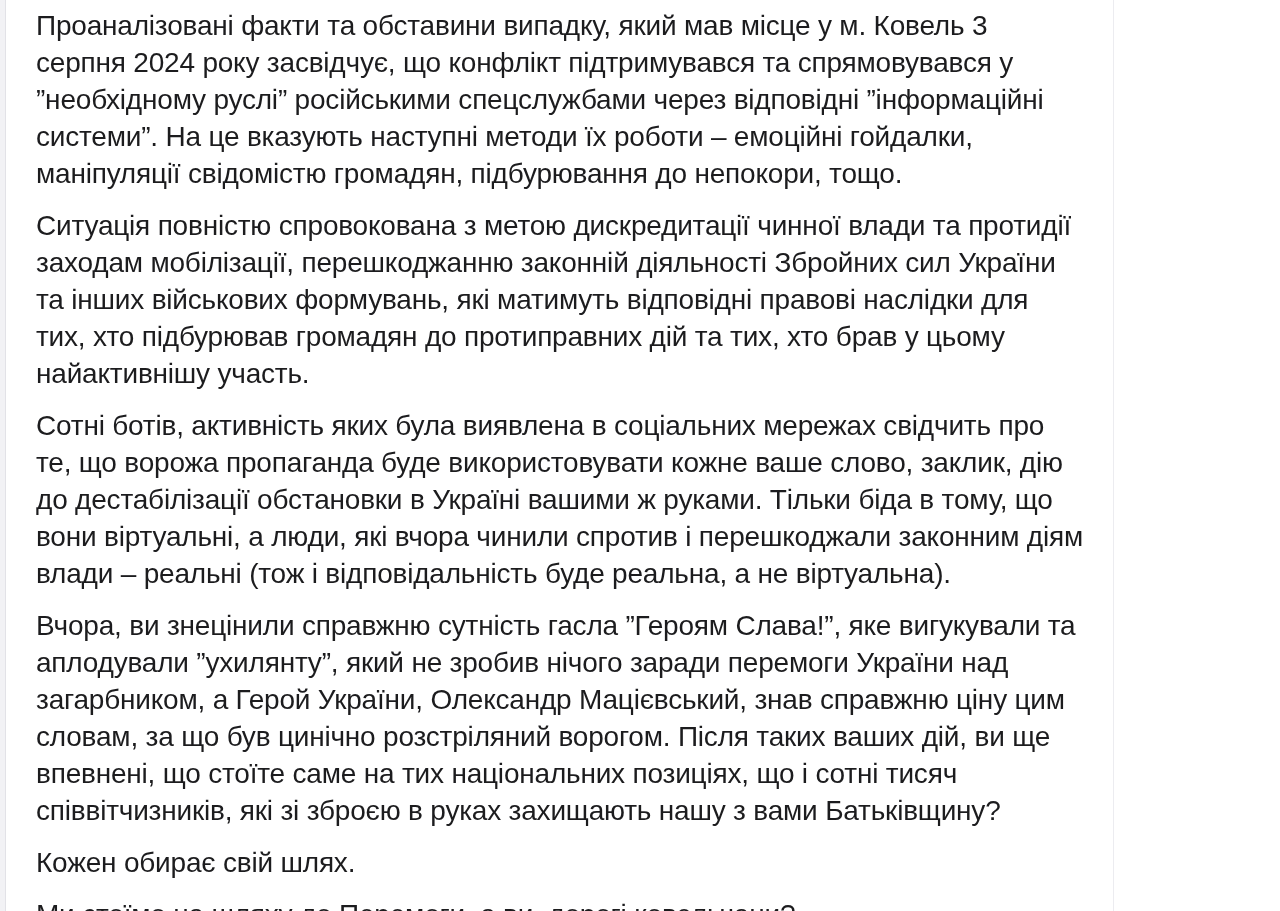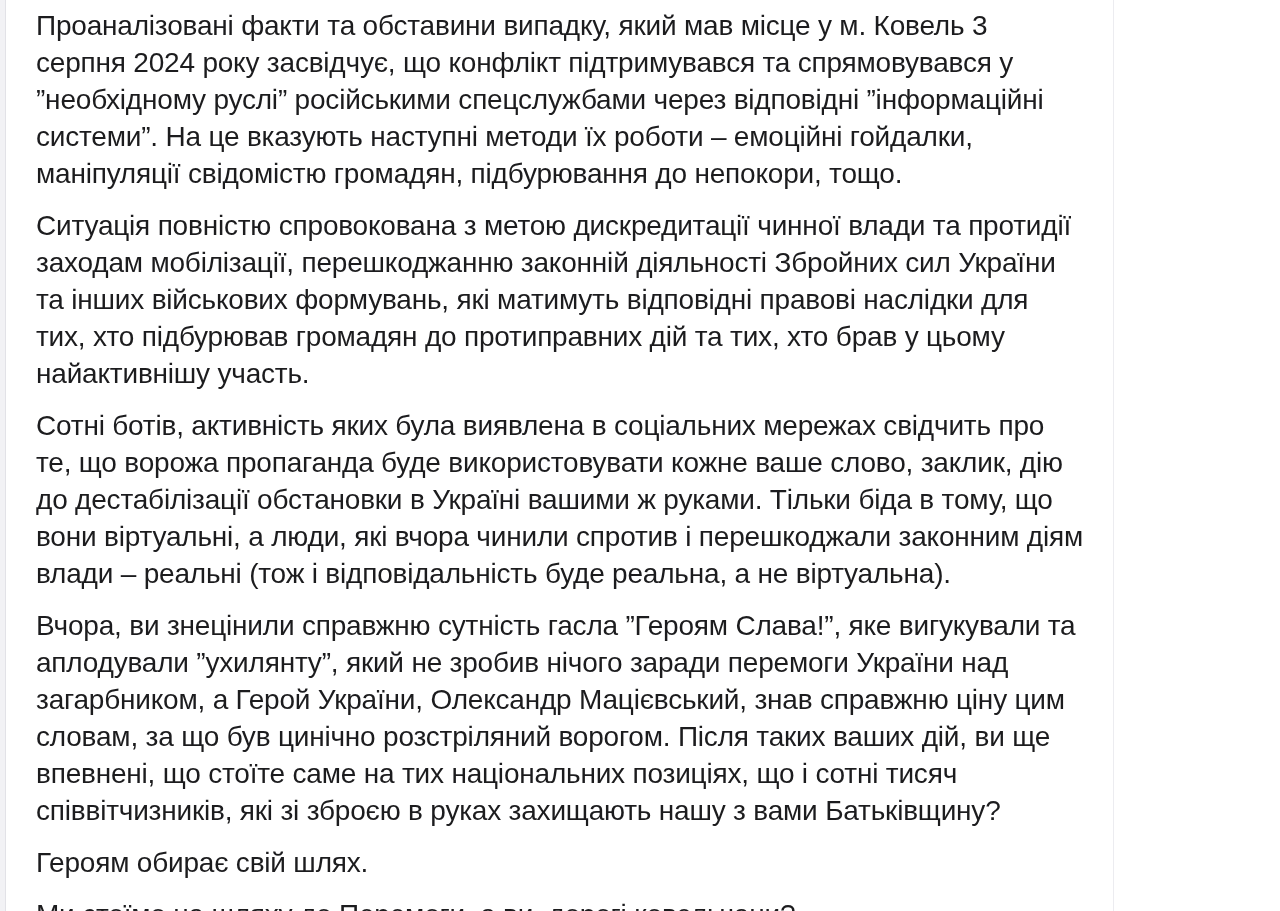--- a/index.html
+++ b/index.html
@@ -56,16 +56,16 @@
 <body>
 
 <div class="page">
   <div class="left-strip"></div>
   <div class="right-line"></div>
   <div class="content">
     <p>Проаналізовані факти та обставини випадку, який мав місце у м. Ковель 3 серпня 2024 року засвідчує, що конфлікт підтримувався та спрямовувався у ”необхідному руслі” російськими спецслужбами через відповідні ”інформаційні системи”. На це вказують наступні методи їх роботи – емоційні гойдалки, маніпуляції свідомістю громадян, підбурювання до непокори, тощо.</p>
     <p>Ситуація повністю спровокована з метою дискредитації чинної влади та протидії заходам мобілізації, перешкоджанню законній діяльності Збройних сил України та інших військових формувань, які матимуть відповідні правові наслідки для тих, хто підбурював громадян до протиправних дій та тих, хто брав у цьому найактивнішу участь.</p>
     <p>Сотні ботів, активність яких була виявлена в соціальних мережах свідчить про те, що ворожа пропаганда буде використовувати кожне ваше слово, заклик, дію до дестабілізації обстановки в Україні вашими ж руками. Тільки біда в тому, що вони віртуальні, а люди, які вчора чинили спротив і перешкоджали законним діям влади – реальні (тож і відповідальність буде реальна, а не віртуальна).</p>
     <p>Вчора, ви знецінили справжню сутність гасла ”Героям Слава!”, яке вигукували та аплодували ”ухилянту”, який не зробив нічого заради перемоги України над загарбником, а Герой України, Олександр Мацієвський, знав справжню ціну цим словам, за що був цинічно розстріляний ворогом. Після таких ваших дій, ви ще впевнені, що стоїте саме на тих національних позиціях, що і сотні тисяч співвітчизників, які зі зброєю в руках захищають нашу з вами Батьківщину?</p>
-    <p>Героям обирає свій шлях.</p>
+    <p>Кожен обирає свій шлях.</p>
     <p>Ми стоїмо на шляху до Перемоги, а ви, дорогі ковельчани?</p>
   </div>
 </div>
 
 </body></html>

